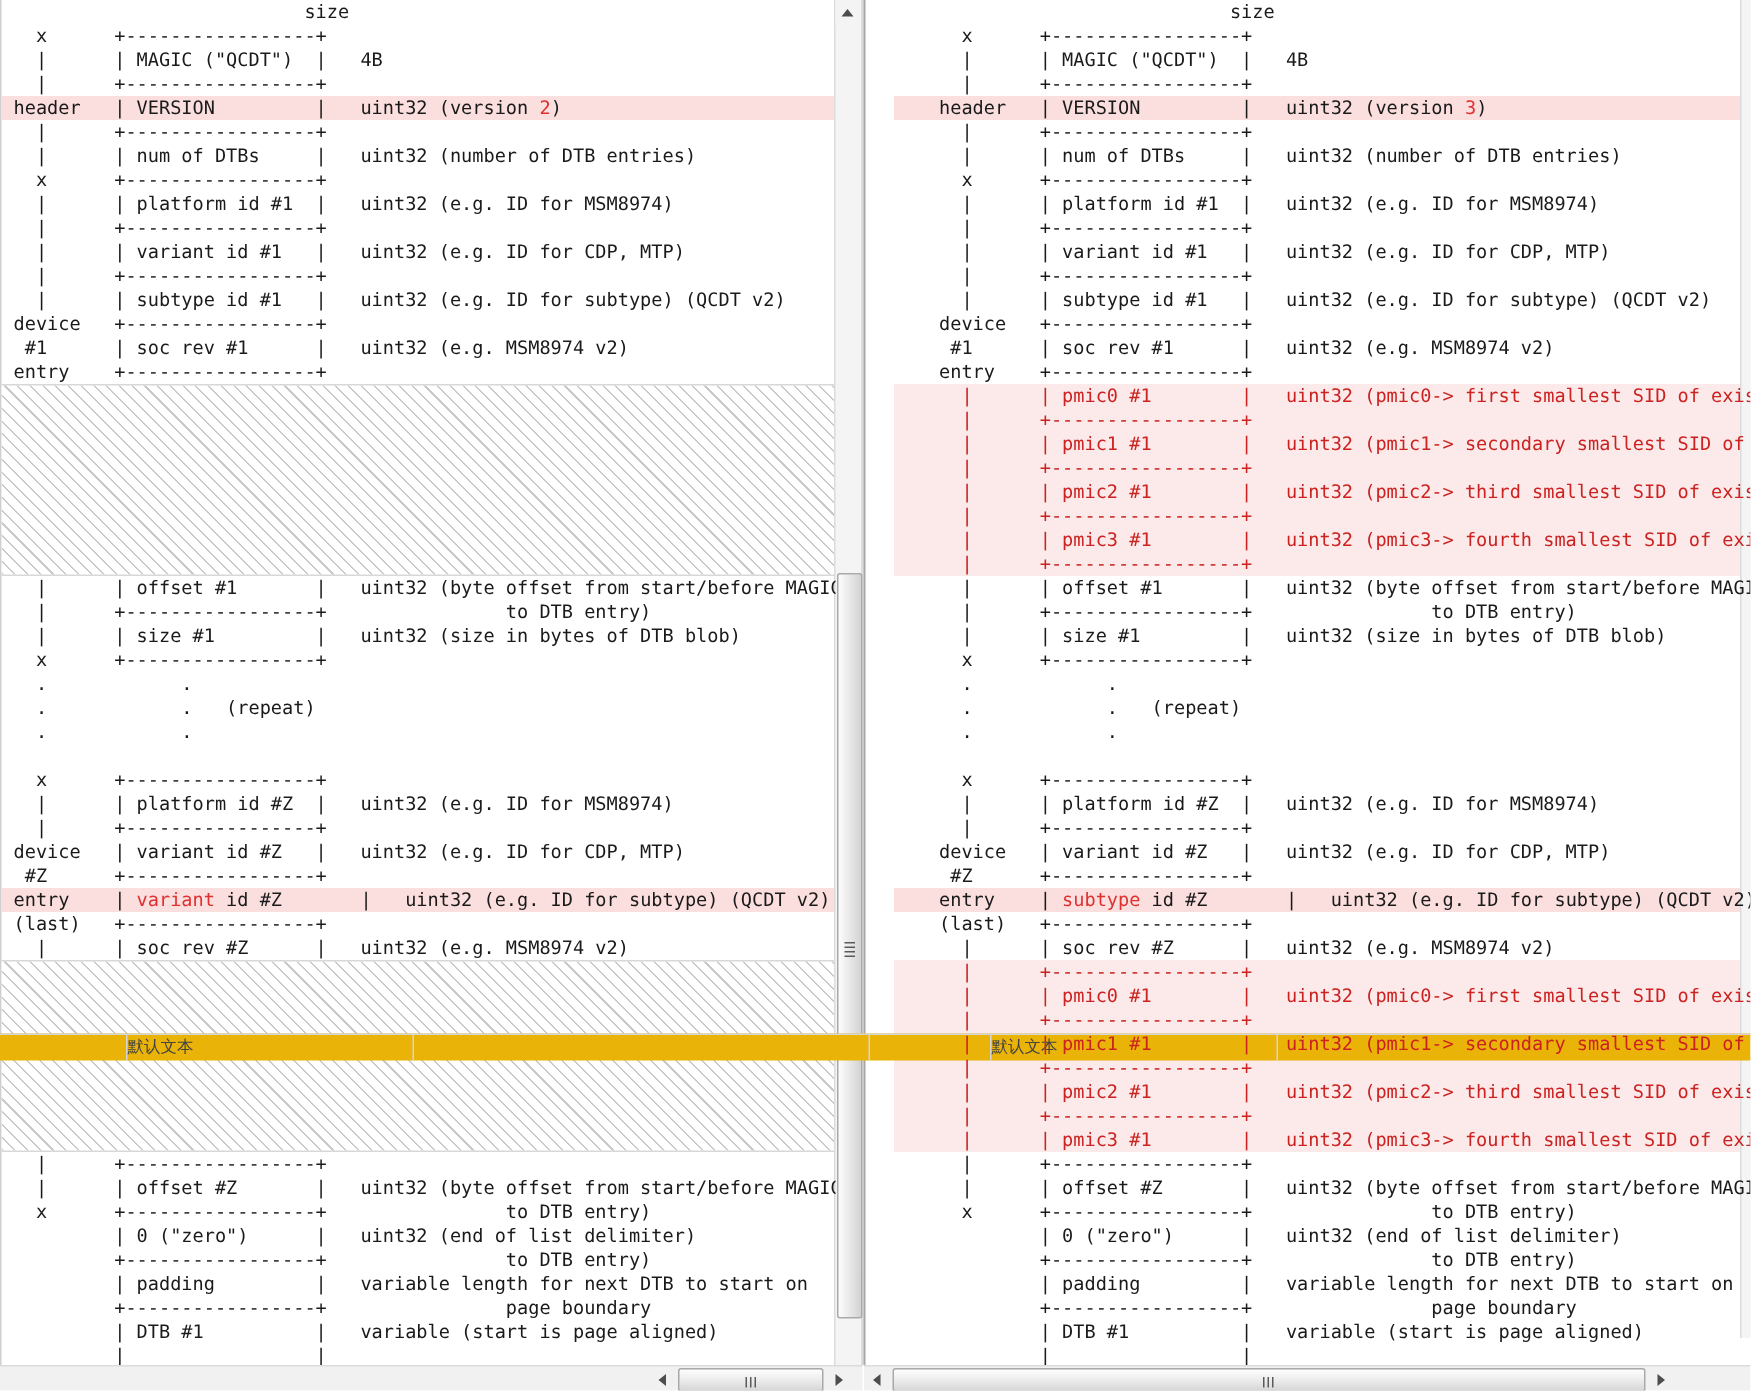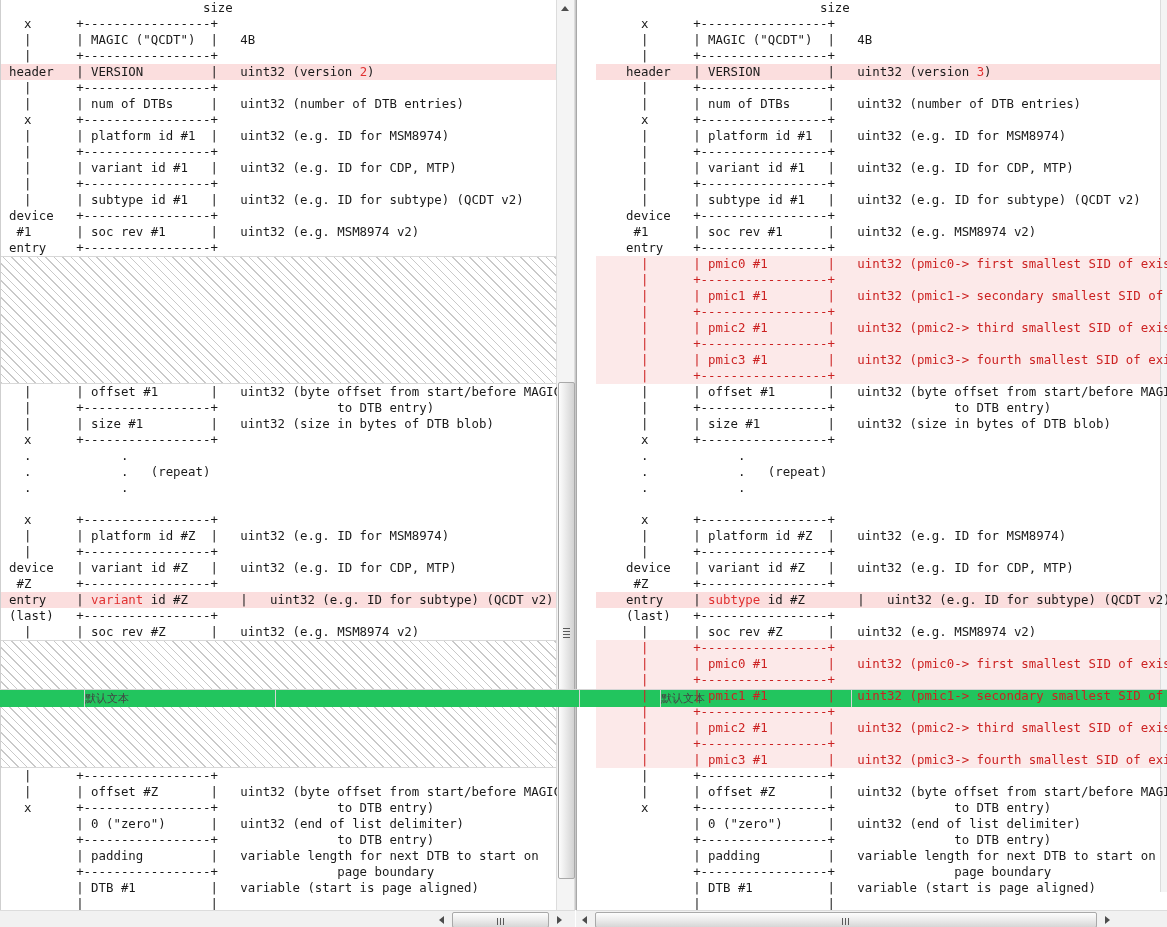--- a/index.html
+++ b/index.html
@@ -101,21 +101,21 @@
     background:linear-gradient(to bottom,#fdfdfd 0%,#ececec 50%,#d6d6d6 100%);
     border:1px solid #a9a9a9;border-radius:2px;
   }
   .hgrip{position:absolute;top:5px;width:1px;height:7px;background:#5a5a5a;}
   .harrow{position:absolute;top:0;width:17px;height:17px;}
   .tri-l{border-top:4px solid transparent;border-bottom:4px solid transparent;border-right:5px solid #4d4d4d;top:5px;left:6px;position:absolute;width:0;height:0;}
   .tri-r{border-top:4px solid transparent;border-bottom:4px solid transparent;border-left:5px solid #4d4d4d;top:5px;left:6px;position:absolute;width:0;height:0;}
 
   .statusbar{
     position:absolute;left:0;bottom:0;width:1167px;height:17px;
-    background:#22c55e;border-top:1px solid #d5d5d5;
+    background:#eab308;border-top:1px solid #d5d5d5;
     font-family:"Liberation Sans",sans-serif;font-size:11px;color:#444;
     overflow:hidden;
   }
   .status-cell{position:absolute;top:0;height:17px;line-height:17px;padding-left:4px;
     border-right:1px solid #d5d5d5;white-space:nowrap;overflow:hidden;}
 </style>
 </head>
 <body>
 
 <div class="app">

